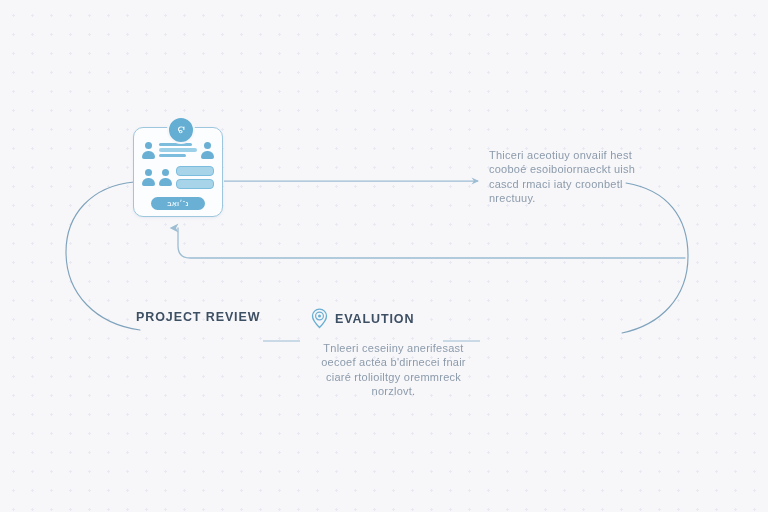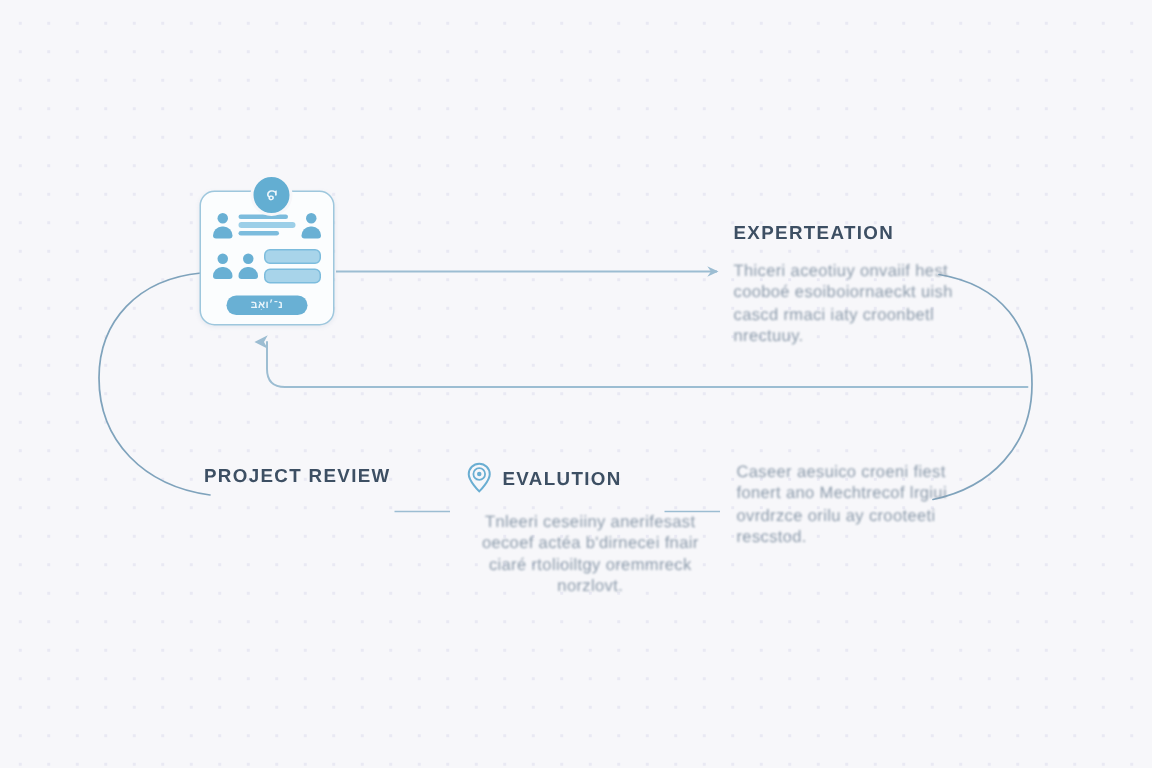--- a/index.html
+++ b/index.html
@@ -153,23 +153,20 @@
           <span></span>
       </span>
     </div>
   </div>
   <div class="pill">נ־׳ואִבּ</div>
 </div>
 
 <div class="card-badge">ଟ</div>
 
 <div class="block" id="blk-expertise">
-  <div class="bhead">
-    <h3>EXPERTEATION</h3>
-  </div>
   <p class="bbody">Thiceri aceotiuy onvaiif hest cooboé esoiboiornaeckt uish cascd rmaci iaty croonbetl nrectuuy.</p>
 </div>
 
 <div class="block" id="blk-review">
   <div class="bhead">
     <h3>PROJECT REVIEW</h3>
   </div>
 </div>
 
 <div class="block" id="blk-evaluation">
@@ -179,14 +176,13 @@
                C8.5 19.6 15.5 12.6 15.5 8.1 C15.5 4.2 12.4 1.1 8.5 1.1 Z" fill="none" stroke="#6aaed2" stroke-width="1.35"></path>
       <circle cx="8.5" cy="8" r="3.9" fill="none" stroke="#6aaed2" stroke-width="1.2"></circle>
       <circle cx="8.5" cy="8" r="1.5" fill="#6aaed2"></circle>
     </svg>
     <h3>EVALUTION</h3>
   </div>
   <p class="bbody">Tnleeri ceseiiny anerifesast oecoef actéa b'dirnecei fnair ciaré rtolioiltgy oremmreck norzlovt.</p>
 </div>
 
 <div class="block" id="blk-development">
-  <p class="bbody">Caseer aesuico croeni fiest fonert ano Mechtrecof lrgiui ovrdrzce orilu ay crooteeti rescstod.</p>
 </div>
 
 </body></html>

